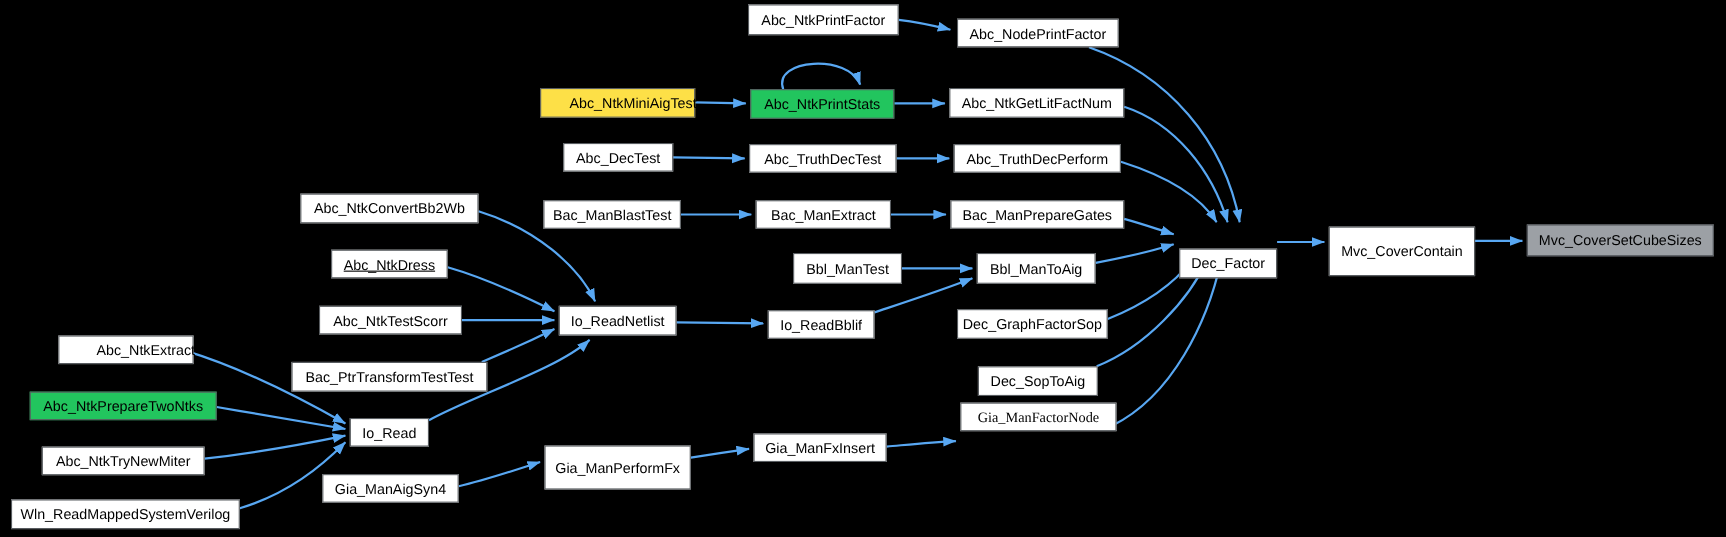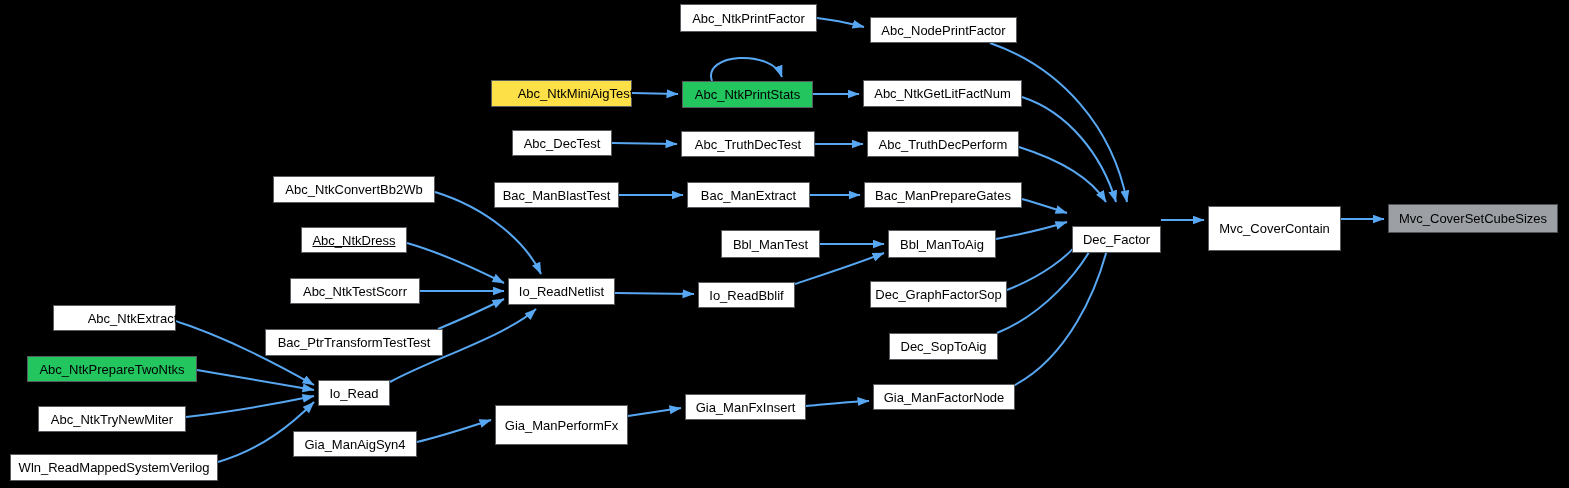--- a/index.html
+++ b/index.html
@@ -100,18 +100,18 @@
       <div class="node" style="left: 697px; top: 230px; width: 99px; height: 28px; background: rgb(255, 255, 255); border-color: rgb(88, 92, 96); color: rgb(0, 0, 0); margin-left: 24px;">Bbl_ManTest</div>
       <div class="node" style="left: 698px; top: 282px; width: 97px; height: 26px; background: rgb(255, 255, 255); border-color: rgb(88, 92, 96); color: rgb(0, 0, 0);">Io_ReadBblif</div>
       <div class="node" style="left: 685px; top: 394px; width: 121px; height: 26px; background: rgb(255, 255, 255); border-color: rgb(88, 92, 96); color: rgb(0, 0, 0);">Gia_ManFxInsert</div>
       <div class="node" style="left: 870px; top: 17px; width: 147px; height: 26px; background: rgb(255, 255, 255); border-color: rgb(88, 92, 96); color: rgb(0, 0, 0);">Abc_NodePrintFactor</div>
       <div class="node" style="left: 863px; top: 80px; width: 159px; height: 27px; background: rgb(255, 255, 255); border-color: rgb(88, 92, 96); color: rgb(0, 0, 0);">Abc_NtkGetLitFactNum</div>
       <div class="node" style="left: 867px; top: 131px; width: 152px; height: 26px; background: rgb(255, 255, 255); border-color: rgb(88, 92, 96); color: rgb(0, 0, 0);">Abc_TruthDecPerform</div>
       <div class="node" style="left: 864px; top: 182px; width: 158px; height: 26px; background: rgb(255, 255, 255); border-color: rgb(88, 92, 96); color: rgb(0, 0, 0);">Bac_ManPrepareGates</div>
       <div class="node" style="left: 888px; top: 230px; width: 108px; height: 28px; background: rgb(255, 255, 255); border-color: rgb(88, 92, 96); color: rgb(0, 0, 0);">Bbl_ManToAig</div>
       <div class="node" style="left: 870px; top: 281px; width: 137px; height: 27px; background: rgb(255, 255, 255); border-color: rgb(88, 92, 96); color: rgb(0, 0, 0);">Dec_GraphFactorSop</div>
       <div class="node" style="left: 889px; top: 333px; width: 109px; height: 27px; background: rgb(255, 255, 255); border-color: rgb(88, 92, 96); color: rgb(0, 0, 0);">Dec_SopToAig</div>
-      <div class="node" style="left: 873px; top: 384px; width: 142px; height: 26px; background: rgb(255, 255, 255); border-color: rgb(88, 92, 96); color: rgb(0, 0, 0);">Gia_ManFactorNode</div>
+      <div class="node" style="left: 873px; top: 366px; width: 142px; height: 26px; background: rgb(255, 255, 255); border-color: rgb(88, 92, 96); color: rgb(0, 0, 0); font-family: Liberation Serif, serif;">Gia_ManFactorNode</div>
       <div class="node" style="left: 1072px; top: 206px; width: 89px; height: 27px; background: rgb(255, 255, 255); border-color: rgb(88, 92, 96); color: rgb(0, 0, 0); margin-top: 20px;">Dec_Factor</div>
       <div class="node" style="left: 1208px; top: 206px; width: 133px; height: 45px; background: rgb(255, 255, 255); border-color: rgb(88, 92, 96); color: rgb(0, 0, 0);">Mvc_CoverContain</div>
       <div class="node" style="left: 1388px; top: 204px; width: 170px; height: 29px; background: rgb(156, 160, 165); border-color: rgb(78, 82, 87); color: rgb(0, 0, 0);">Mvc_CoverSetCubeSizes</div>
     </div>
 </div>
 
 </body></html>

